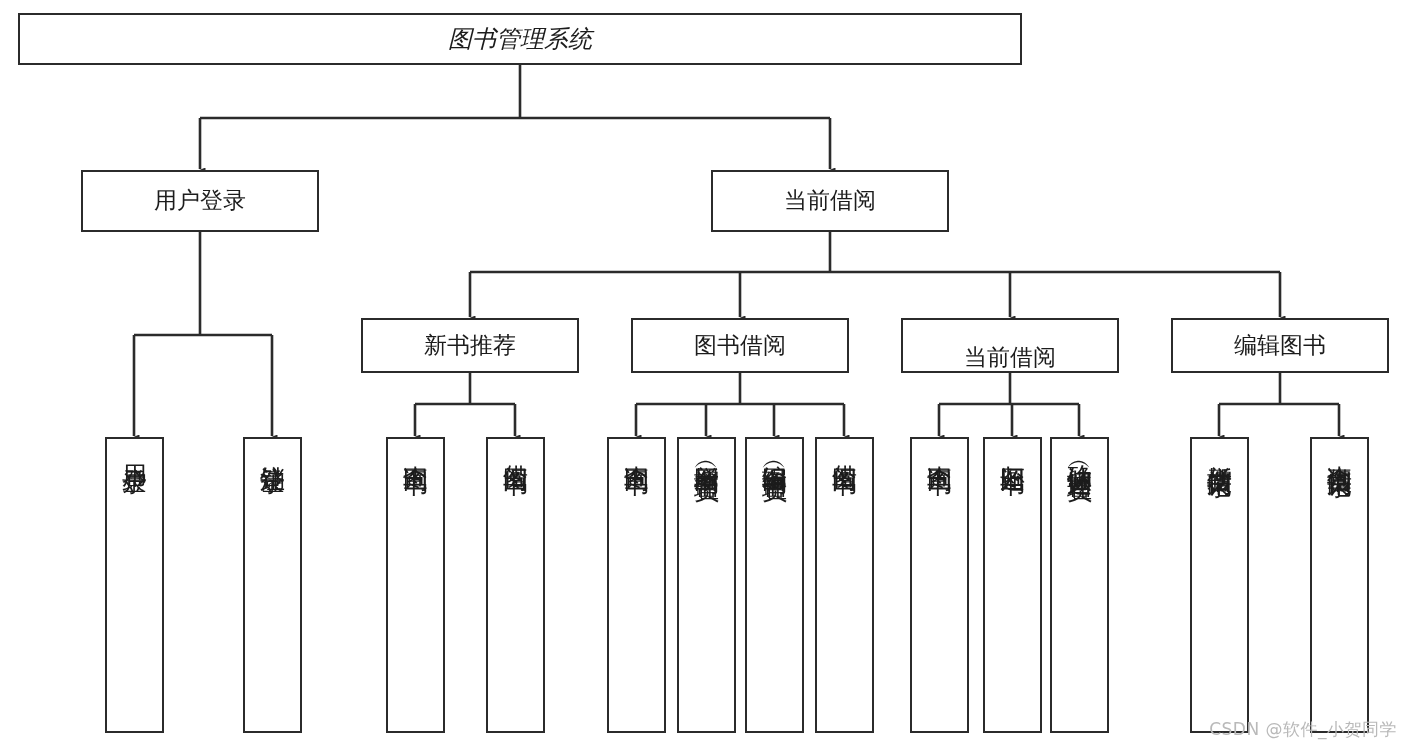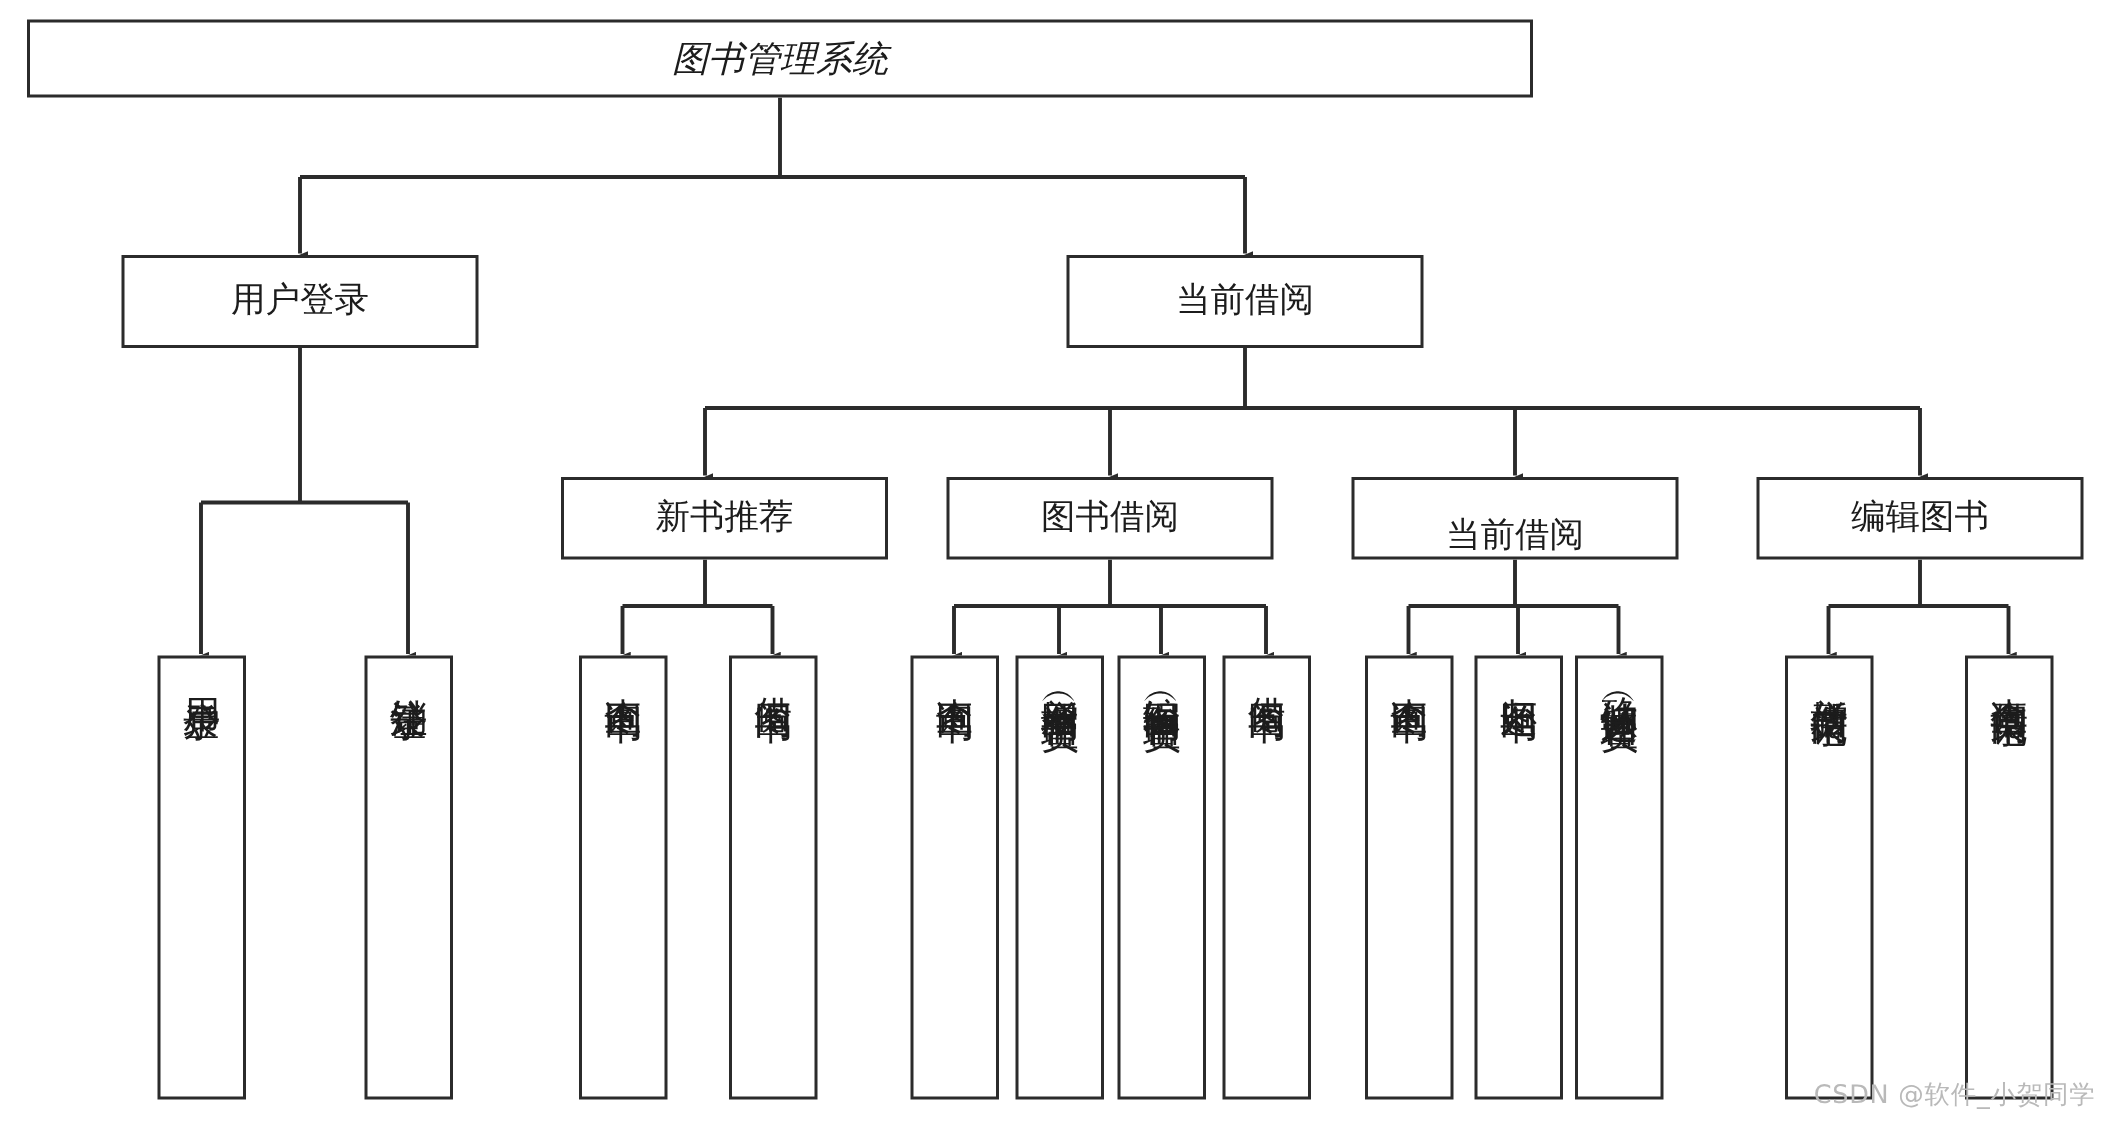--- a/index.html
+++ b/index.html
@@ -117,21 +117,21 @@
   <div id="nodes">
       <div class="node root" style="left: 18px; top: 13px; width: 1004px; height: 52px;">
         <span class="label">图书管理系统</span>
       </div>
       <div class="node level2" style="left: 81px; top: 170px; width: 238px; height: 62px;">
         <span class="label">用户登录</span>
       </div>
       <div class="node level2" style="left: 711px; top: 170px; width: 238px; height: 62px;">
         <span class="label">当前借阅</span>
       </div>
-      <div class="node level3" style="left: 361px; top: 318px; width: 218px; height: 55px; margin-left: 13px;">
+      <div class="node level3" style="left: 361px; top: 318px; width: 218px; height: 55px;">
         <span class="label">新书推荐</span>
       </div>
       <div class="node level3" style="left: 631px; top: 318px; width: 218px; height: 55px;">
         <span class="label">图书借阅</span>
       </div>
       <div class="node level3" style="left: 901px; top: 318px; width: 218px; height: 55px; align-items: flex-end;">
         <span class="label">当前借阅</span>
       </div>
       <div class="node level3" style="left: 1171px; top: 318px; width: 218px; height: 55px;">
         <span class="label">编辑图书</span>

